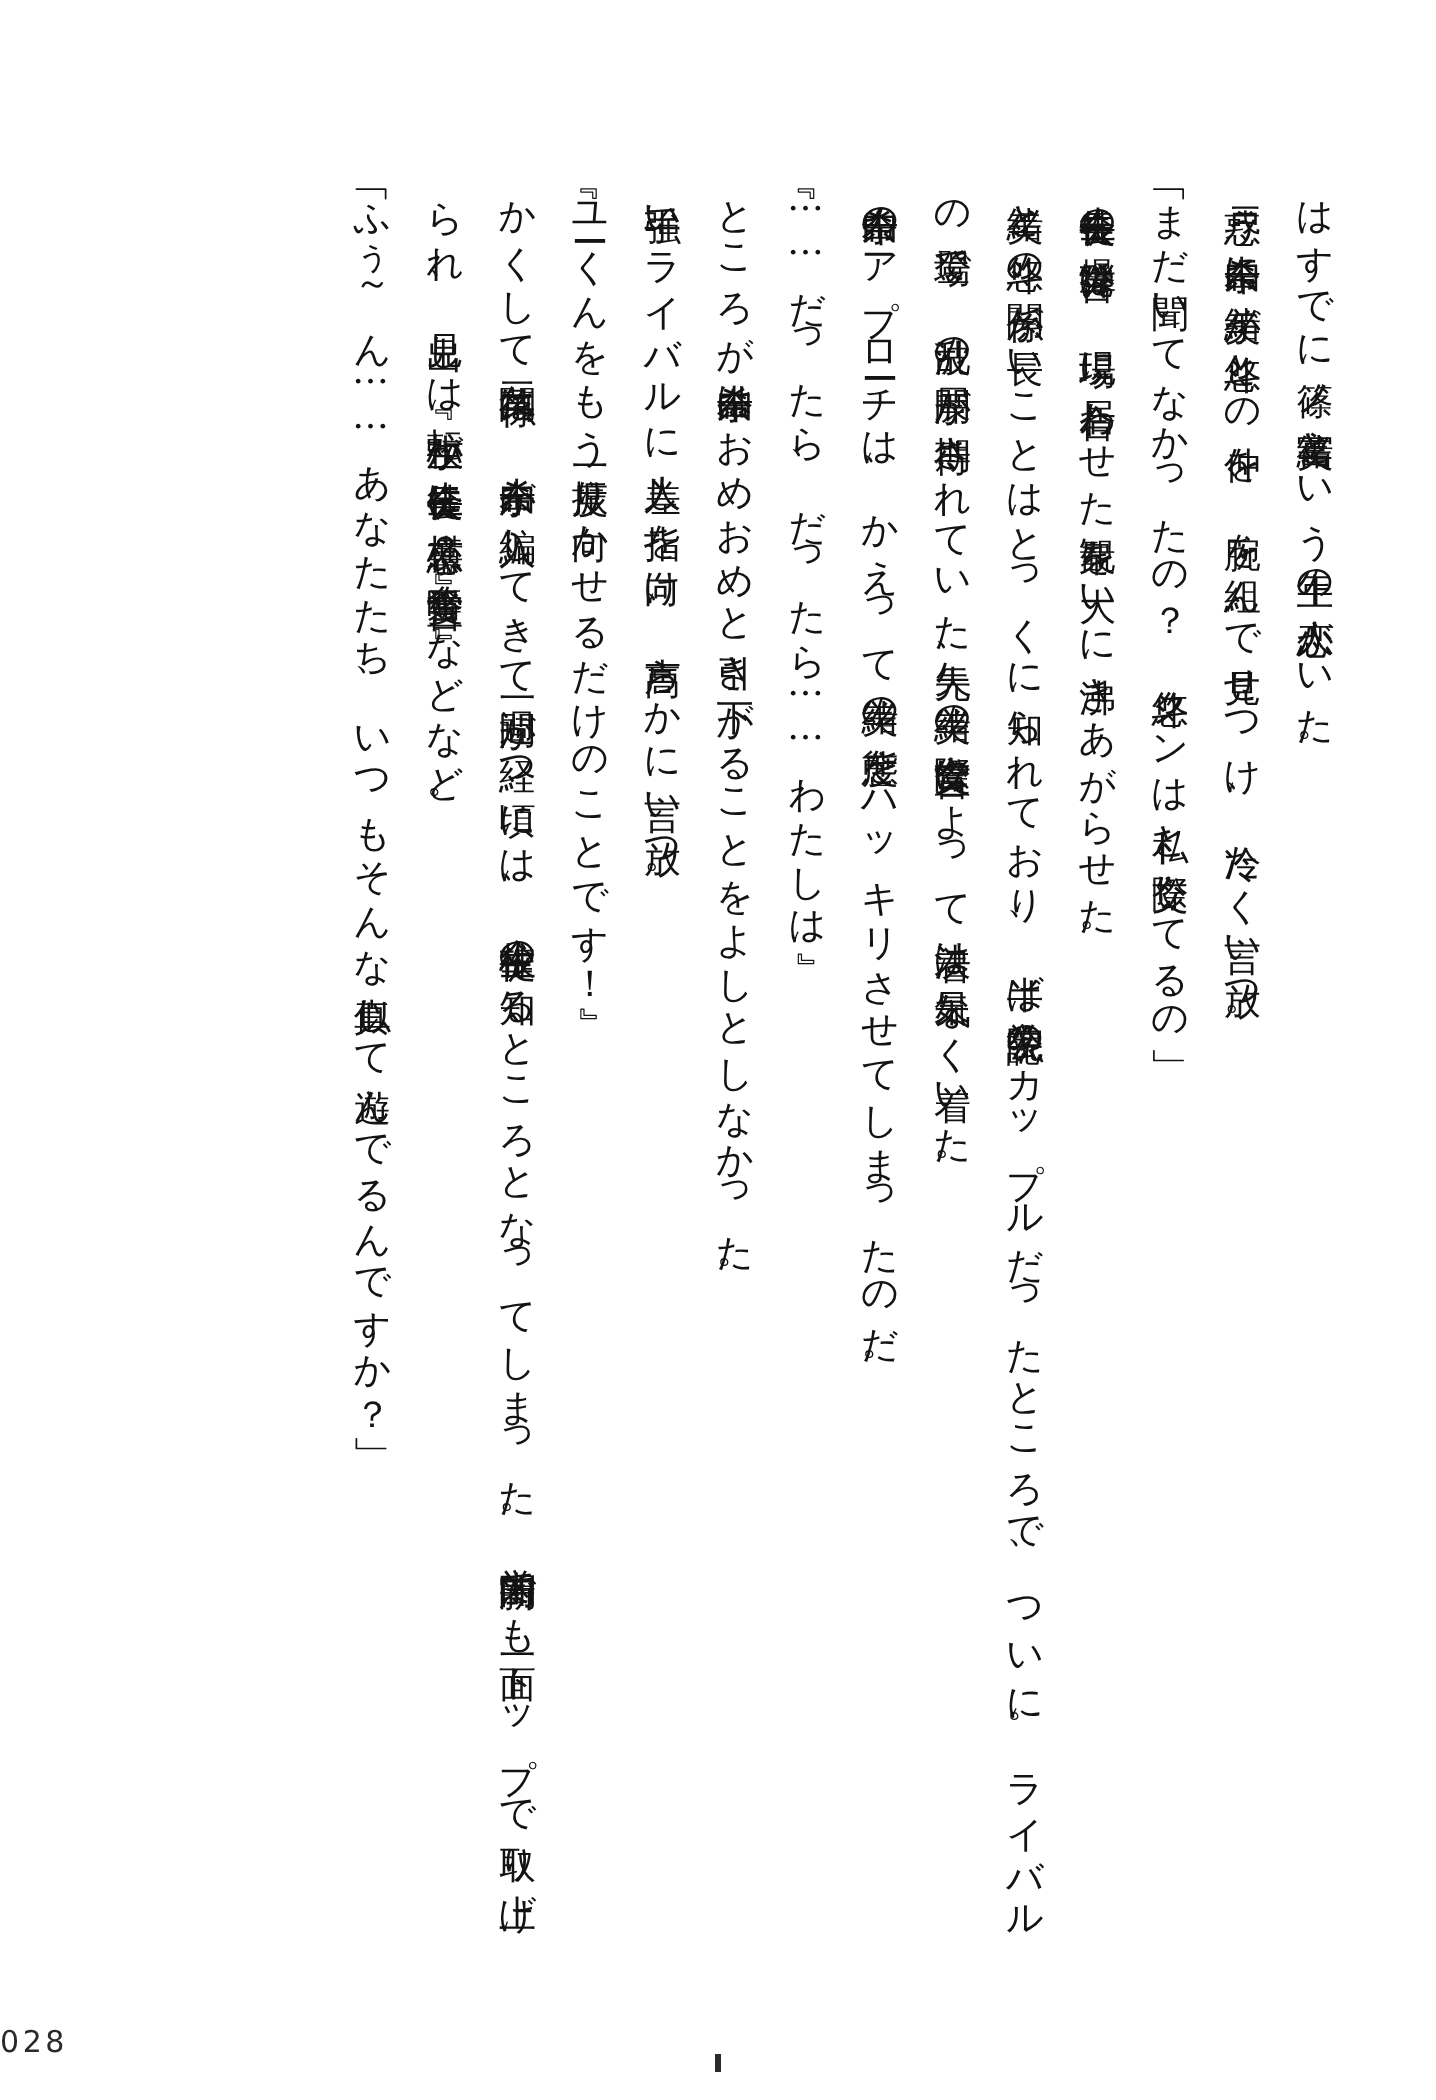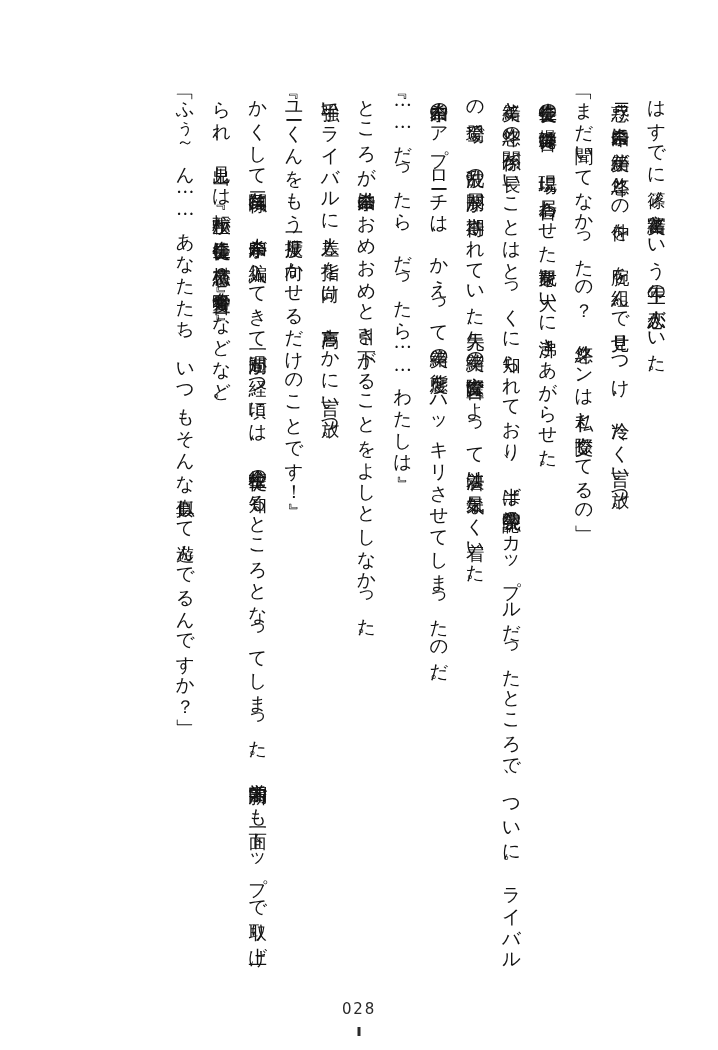--- a/index.html
+++ b/index.html
@@ -42,24 +42,24 @@
 
   #text-area p {
     margin: 0;
     padding: 0;
     text-indent: 0;
   }
 
   
   #page-number {
     position: absolute;
-    bottom: 32px;
+    bottom: 20px;
     left: 0;
     right: 0;
-    text-align: center;
+    text-align: left;
     font-family: "DejaVu Sans", sans-serif;
     font-size: 15px;
     letter-spacing: 0.12em;
     color: #2a2a2a;
   }
 
   #bottom-mark {
     position: absolute;
     bottom: 14px;
     left: 50%;

